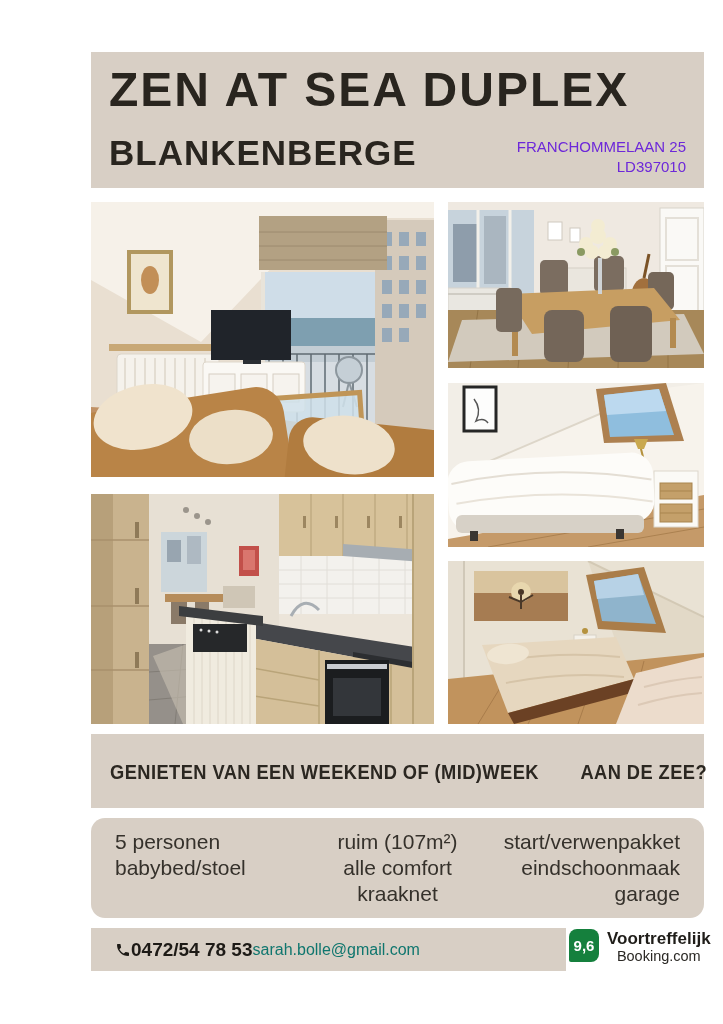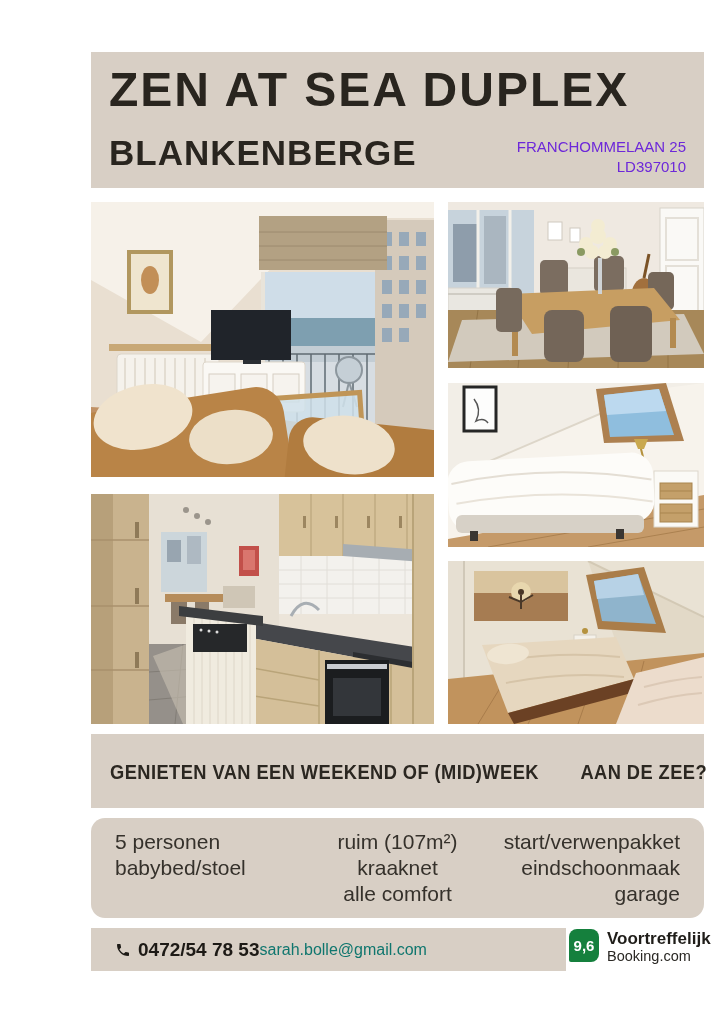--- a/index.html
+++ b/index.html
@@ -36,27 +36,27 @@
   .features{position:absolute;left:55px;top:818px;width:613px;height:100px;
             box-sizing:border-box;padding:11px 24px 0 24px;display:flex;
             font-size:21px;line-height:26px;color:#35312b;border-radius:14px;}
   .fcol{flex:1;}
   .fcol.c{text-align:center;}
   .fcol.r{text-align:right;}
 
   
   .footer-bar{position:absolute;left:55px;top:928px;width:475px;height:43px;
               display:flex;align-items:center;box-sizing:border-box;padding:0 26px 0 24px;}
-  .phone{display:flex;align-items:center;gap:7px;font-weight:bold;font-size:19px;color:#1d1a16;white-space:nowrap;}
+  .phone{display:flex;align-items:center;gap:0;font-weight:bold;font-size:19px;color:#1d1a16;white-space:nowrap;}
   .email{flex:1;text-align:left;font-size:16px;color:#0f766e;}
 
   .badge-group{position:absolute;left:533px;top:929px;display:flex;gap:8px;align-items:flex-start;}
   .badge{width:30px;height:33px;background:#15803d;border-radius:8px 8px 8px 2px;color:#ffffff;
          font-weight:bold;font-size:15px;display:flex;align-items:center;justify-content:center;}
-  .rating-text{display:flex;flex-direction:column;align-items:flex-start;}
+  .rating-text{display:flex;flex-direction:column;align-items:center;}
   .rating-label{font-size:17px;font-weight:bold;color:#1f1d19;line-height:19px;}
   .rating-source{font-size:14.5px;color:#2a2824;line-height:17px;}
 </style>
 </head>
 <body>
 
 <div class="page">
 
   <header class="header panel">
     <h1 class="title">ZEN AT SEA DUPLEX</h1>
@@ -378,22 +378,22 @@
     <div class="tagline-scale">AAN DE ZEE?</div>
   </section>
 
   <section class="features panel">
     <div class="fcol l">
       <div>5 personen</div>
       <div>babybed/stoel</div>
     </div>
     <div class="fcol c">
       <div>ruim (107m²)</div>
+      <div>alle comfort</div>
       <div>kraaknet</div>
-      <div>alle comfort</div>
     </div>
     <div class="fcol r">
       <div>start/verwenpakket</div>
       <div>eindschoonmaak</div>
       <div>garage</div>
     </div>
   </section>
 
   <footer class="footer-bar panel">
     <div class="phone">

